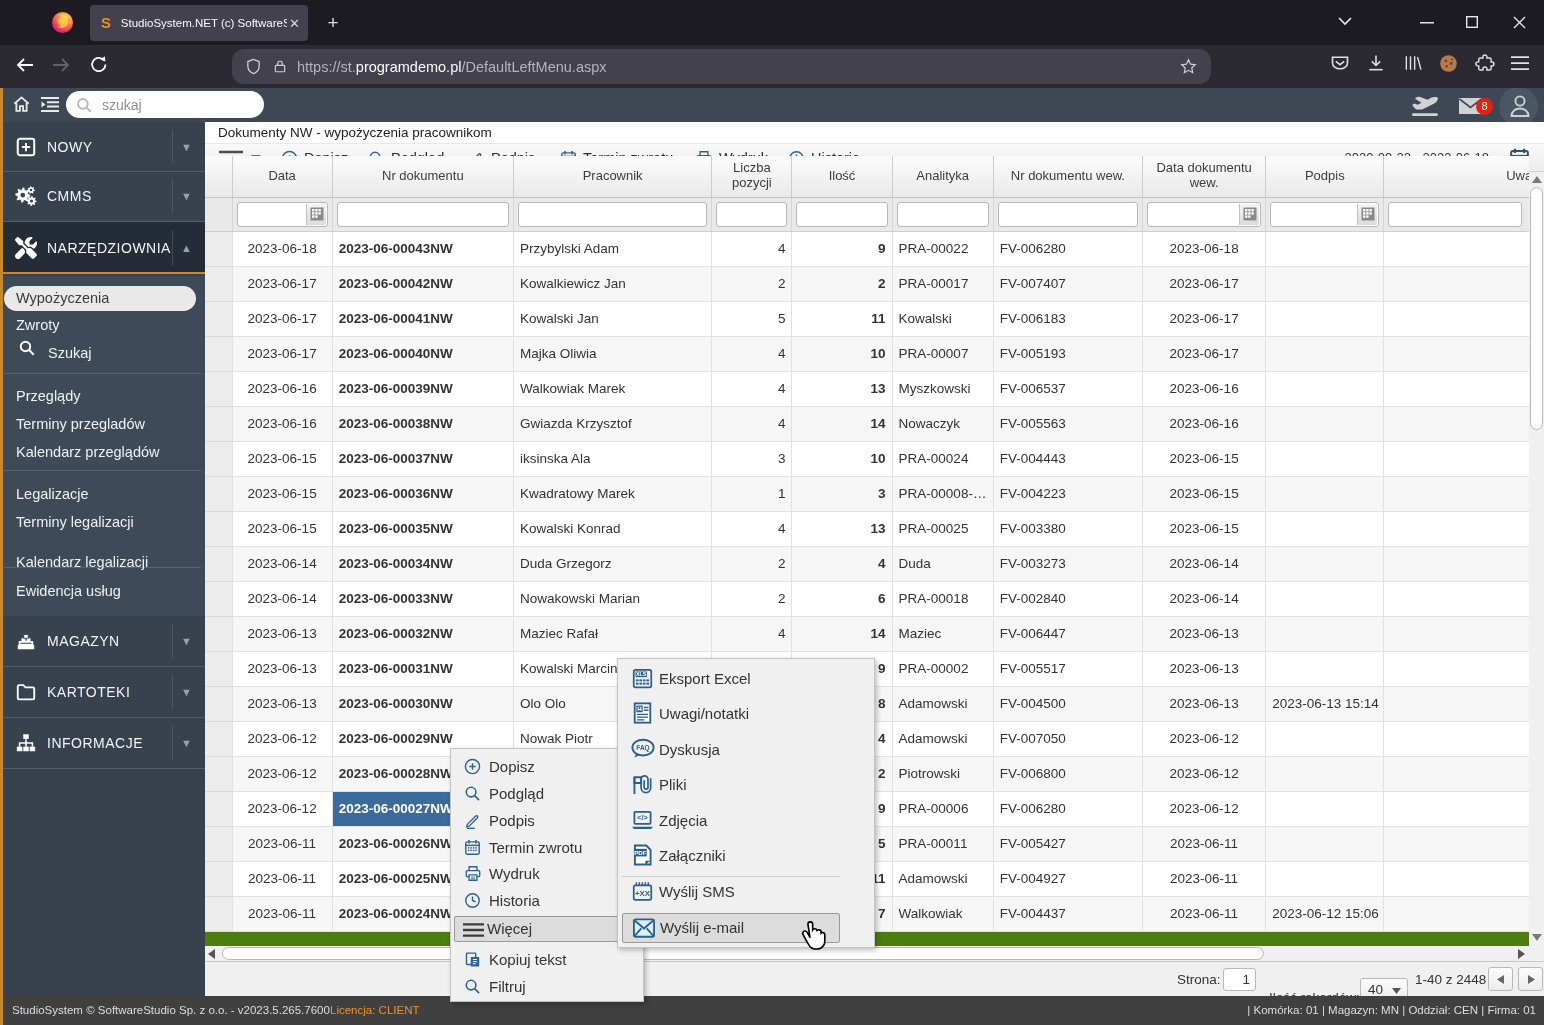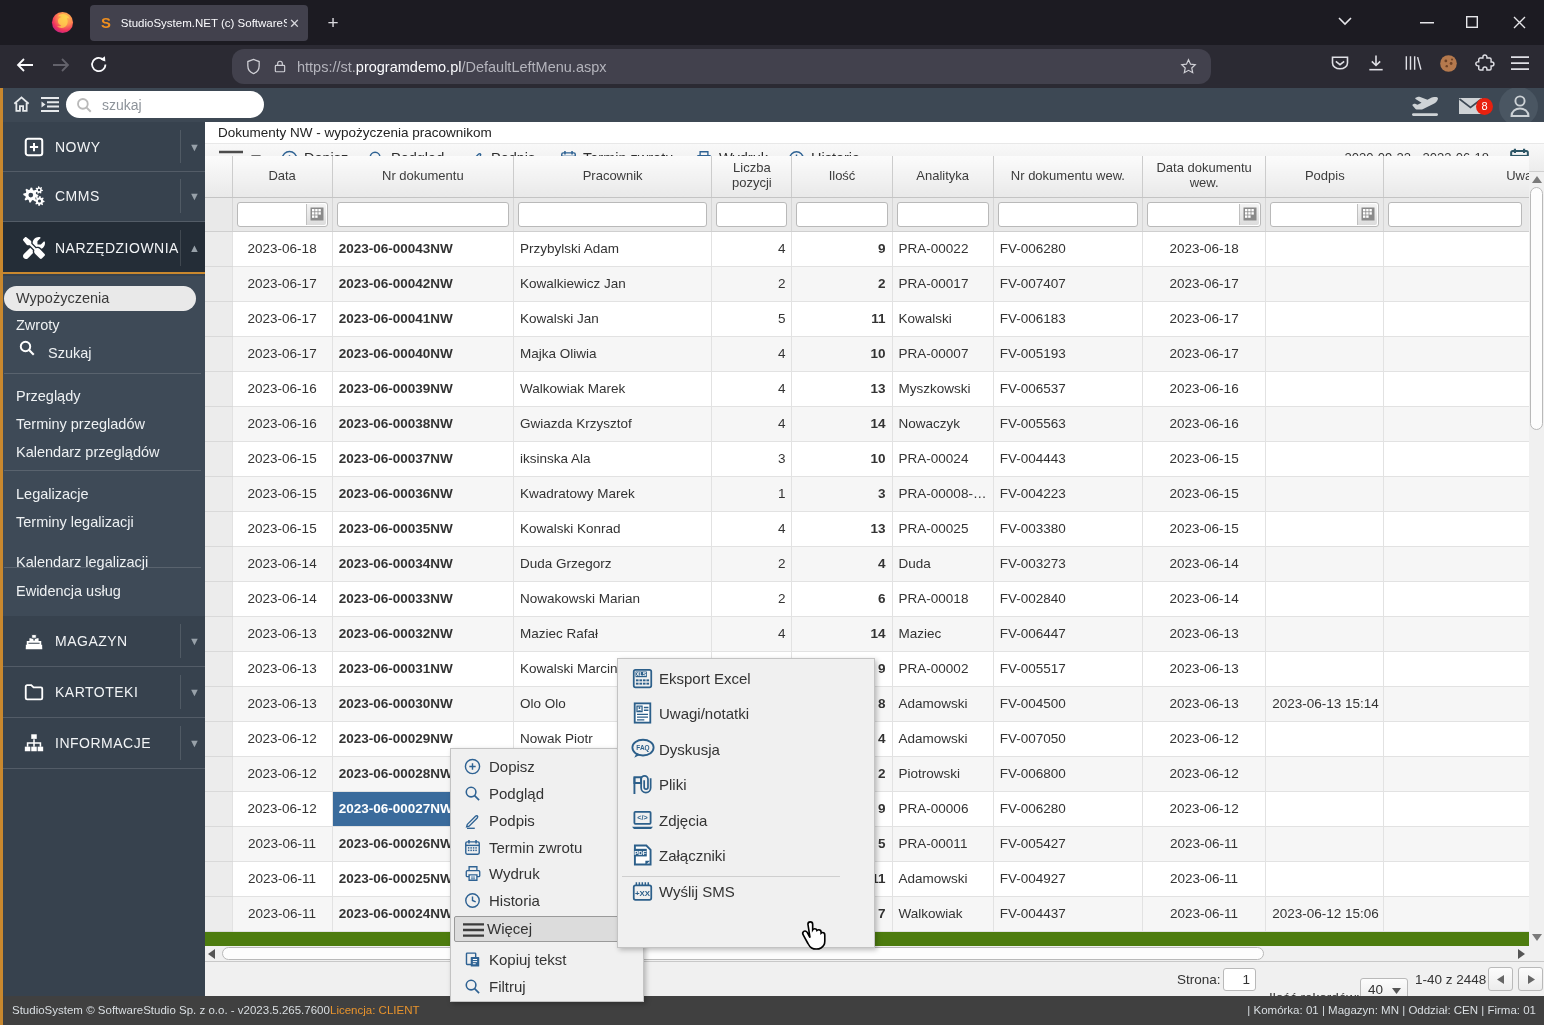--- a/index.html
+++ b/index.html
@@ -17,21 +17,21 @@
 #urlbar{left:232px;top:49px;width:979px;height:35px;background:#42414d;border-radius:12px;display:flex;align-items:center;color:#b4b4bc;font-size:14.5px}
 #urlbar .host{color:#fbfbfe}
 
 #appbar{left:0;top:88px;width:1544px;height:34px;background:#3d4854;overflow:hidden}
 #searchpill{left:66px;top:91px;width:198px;height:27px;background:#fff;border-radius:14px;display:flex;align-items:center;color:#9aa0a6;font-size:14px}
 #searchpill span{color:#8d939a}
 #mailbadge{left:1476px;top:98px;min-width:17px;height:17px;background:#e8210f;border-radius:9px;color:#fff;font-size:11px;text-align:center;line-height:17px;padding:0 3px}
 
 #sidebar{left:0;top:122px;width:205px;height:874px;background:#37424e;color:#fff}
 #orangebar{left:0;top:88px;width:3px;height:937px;background:#c9882e;z-index:30}
-.sbitem{position:absolute;left:8px;width:185px;height:50px;display:flex;align-items:center;font-size:14px;letter-spacing:.5px;color:#f2f4f6}
+.sbitem{position:absolute;left:0;width:185px;height:50px;display:flex;align-items:center;font-size:14px;letter-spacing:.5px;color:#f2f4f6}
 .sbitem::after{content:"";position:absolute;left:172px;top:8px;bottom:8px;width:1px;background:rgba(255,255,255,.13)}
 .sbitem .ic{position:absolute;left:15px;width:22px;height:22px}
 .sbitem .lbl{position:absolute;left:47px}
 .sbitem .car{position:absolute;left:181px;color:#98a1a9;font-size:11px}
 .sbdiv{position:absolute;left:0;width:205px;height:1px;background:rgba(255,255,255,.14)}
 #narzblock{position:absolute;left:0;top:100px;width:205px;height:52px;background:#242d37;border-bottom:2px solid #c9882e}
 #submenu{position:absolute;left:0;top:154px;width:205px;height:340px;background:#3e4a57;font-size:14.5px}
 .subitem{position:absolute;left:0;width:205px;color:#eef1f3}
 #selpill{position:absolute;left:4px;top:10px;width:192px;height:25px;background:#e9e9e9;border-radius:13px;color:#3a3a3a;line-height:25px;padding-left:12px}
 #pagetitle{left:205px;top:122px;width:1339px;height:22px;background:#fff;font-size:13.5px;color:#222;line-height:21px;padding-left:13px;border-bottom:1px solid #e8e8e8}
@@ -955,16 +955,23 @@
   </div>
   <div class="msep" style="position:absolute;left:4px;top:215px;width:218px"></div>
   <div class="mitem" style="position:absolute;left:0;top:218px;width:226px;height:28px">
     <svg style="position:absolute;left:14px" width="21" height="21" viewBox="0 0 24 24">
         <rect x="2" y="5" width="20" height="16.5" rx="2" fill="none" stroke="#2c5f8a" stroke-width="2"></rect>
         <path d="M5 1.5v4M8.4 1.5v4M11.8 1.5v4M15.2 1.5v4M18.6 1.5v4" stroke="#2c5f8a" stroke-width="1.7"></path>
         <text x="12" y="17.5" font-size="9" font-weight="bold" fill="#2c5f8a" text-anchor="middle" font-family="Liberation Sans">+XX</text>
       </svg>
     <span style="position:absolute;left:41px">Wyślij SMS</span>
   </div>
+  <div class="mhl" style="position:absolute;left:4px;top:254px;width:218px;height:30px">
+    <svg style="position:absolute;left:10px;top:4px" width="22" height="20" viewBox="0 0 24 21">
+        <rect x="1" y="1" width="22" height="19" rx="2" fill="#ddeefc" stroke="#2c5f8a" stroke-width="2"></rect>
+        <path d="M1.5 2l10.5 9L22.5 2M1.5 19.5L9 11M22.5 19.5L15 11" fill="none" stroke="#2c5f8a" stroke-width="2"></path>
+      </svg>
+    <span style="position:absolute;left:37px;top:5px">Wyślij e-mail</span>
+  </div>
 </div>
 <svg class="abs" style="left:799px;top:916px;z-index:40" width="30" height="34" viewBox="0 0 20 23">
     <path d="M7.3 14.6l-1.8-3.4c-.5-.9-1.6-1.3-2.4-.8-.8.5-.9 1.5-.4 2.4l3.2 5.8c.5 1 1.5 2.4 2.5 3 1.7 1 4.6 1 6.3 0 1.6-.9 2.6-2.4 2.6-4.5v-4.3c0-.9-.6-1.6-1.5-1.6-.4 0-.8.2-1 .4v-.7c0-.9-.7-1.6-1.6-1.6-.5 0-.9.2-1.2.5-.2-.7-.8-1.2-1.5-1.2-.6 0-1.1.3-1.4.8V5.6c0-.9-.7-1.6-1.6-1.6s-1.6.7-1.6 1.6z" fill="#fff" stroke="#000" stroke-width="1.1"></path>
   </svg>
 
 </body></html>

